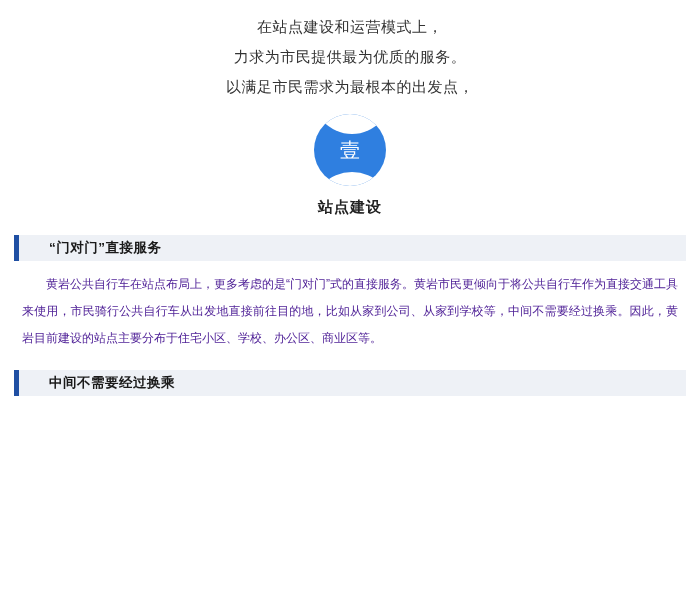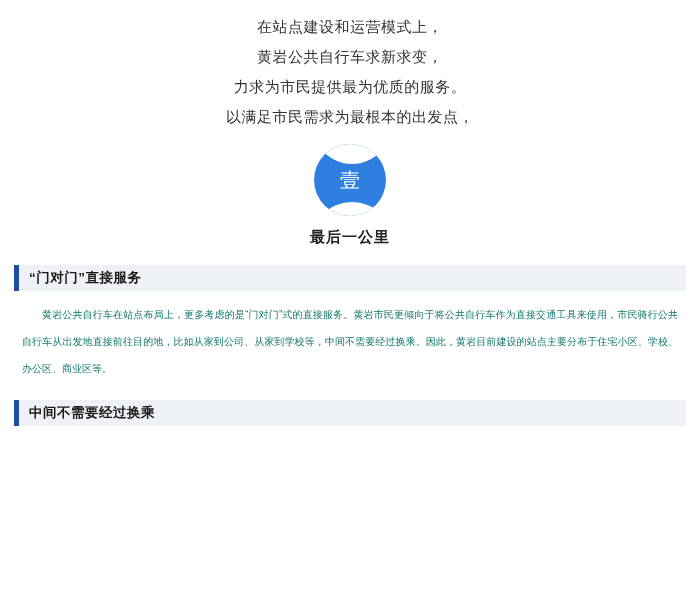--- a/index.html
+++ b/index.html
@@ -92,56 +92,56 @@
     margin-top: 18px;
   }
   .section-head {
     position: relative;
     height: 26px;
     margin: 0 14px 0 14px;
     background: #eef1f6;
     border-left: 5px solid #1f4fa3;
     display: flex;
     align-items: center;
+    padding-left: 20px;
   }
   .section-head .title {
     padding-left: 10px;
     font-size: 13.5px;
     font-weight: bold;
     color: #1a1a1a;
     letter-spacing: 0.5px;
   }
   .section-body {
     margin: 10px 22px 0 22px;
-    font-size: 10px;
+    font-size: 12px;
     line-height: 27px;
-    color: #0f766e;
+    color: #4c1d95;
     text-align: justify;
     text-indent: 2em;
   }
 </style>
 </head>
 <body>
 
 <div class="page">
 
   <div class="intro">
     <div class="intro-line">在站点建设和运营模式上，</div>
-    <div class="intro-line">黄岩公共自行车求新求变，</div>
     <div class="intro-line">力求为市民提供最为优质的服务。</div>
     <div class="intro-line">以满足市民需求为最根本的出发点，</div>
   </div>
 
   <div class="badge-wrap">
     <div class="badge">
       <div class="arc-top"></div>
       <div class="arc-bottom"></div>
       <div class="badge-num">壹</div>
     </div>
-    <div class="badge-caption">最后一公里</div>
+    <div class="badge-caption">站点建设</div>
   </div>
 
   <div class="section">
     <div class="section-head">
       <div class="title">“门对门”直接服务</div>
     </div>
     <div class="section-body">黄岩公共自行车在站点布局上，更多考虑的是“门对门”式的直接服务。黄岩市民更倾向于将公共自行车作为直接交通工具来使用，市民骑行公共自行车从出发地直接前往目的地，比如从家到公司、从家到学校等，中间不需要经过换乘。因此，黄岩目前建设的站点主要分布于住宅小区、学校、办公区、商业区等。</div>
   </div>
 
 

